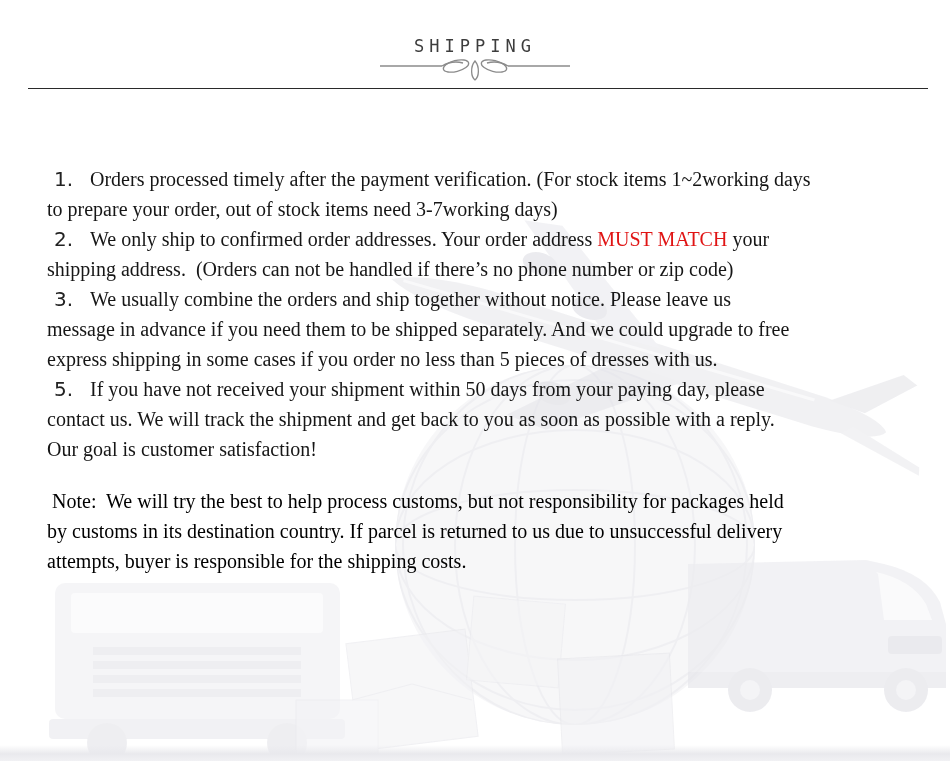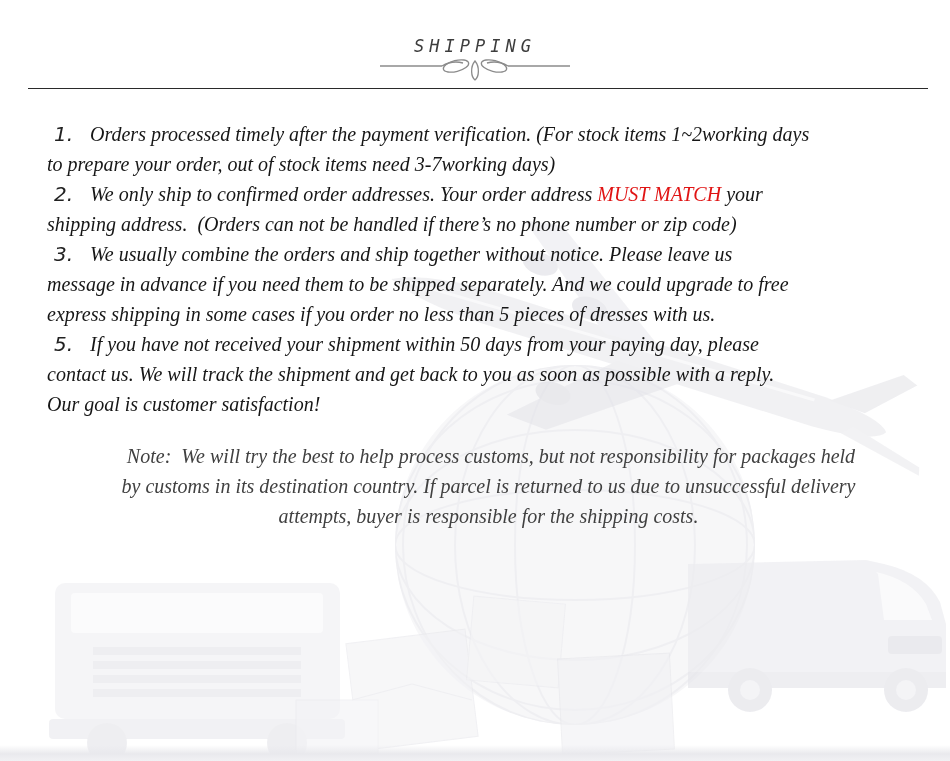--- a/index.html
+++ b/index.html
@@ -6,49 +6,48 @@
   body{
     width:950px;height:761px;position:relative;overflow:hidden;
     background:#ffffff;
     font-family:"Liberation Serif", serif;
   }
   .bg-layer{position:absolute;top:0;left:0;width:950px;height:761px;z-index:0;pointer-events:none;}
   .bottom-strip{
     position:absolute;left:0;right:0;bottom:0;height:16px;z-index:0;
     background:linear-gradient(to bottom, rgba(233,233,237,0), #e9e9ed 55%, #f1f1f4 100%);
   }
-  .content{position:relative;z-index:1;font-style:italic;}
+  .content{position:relative;z-index:1;}
   .header{text-align:center;padding-top:36px;}
   .shipping-title{
     font-family:"DejaVu Sans Mono", monospace;
     font-size:17px;letter-spacing:5px;color:#3d3d3d;display:inline-block;
   }
   .flourish{display:block;margin:1px auto 0;}
   .header-rule{
     border:none;border-top:1px solid #2a2a2a;
     margin:5px 22px 0 28px;height:0;
   }
   .terms{
-    margin:30px 20px 0 47px;
+    margin:75px 20px 0 47px;
     font-size:20px;line-height:30px;color:#161616;
   }
   .term{
     margin:0;white-space:pre-wrap;text-indent:7px;
   }
   .num{
     font-family:"DejaVu Sans", sans-serif;
     font-size:20px;color:#222;
     display:inline-block;width:36px;text-indent:0;
   }
   .hl{color:#e01414;text-align:right;}
   .customs-note{
     margin:22px 20px 0 47px;
-    font-size:20px;line-height:30px;color:#404040;
+    font-size:20px;line-height:30px;color:#000000;
     white-space:pre-wrap;
-    text-align:center;
   }
 </style>
 </head>
 <body>
 
 <svg class="bg-layer" width="950" height="761" viewBox="0 0 950 761" aria-hidden="true">
   <defs>
     <clipPath id="globeClip">
         <circle cx="575" cy="545" r="180"></circle>
       </clipPath>

